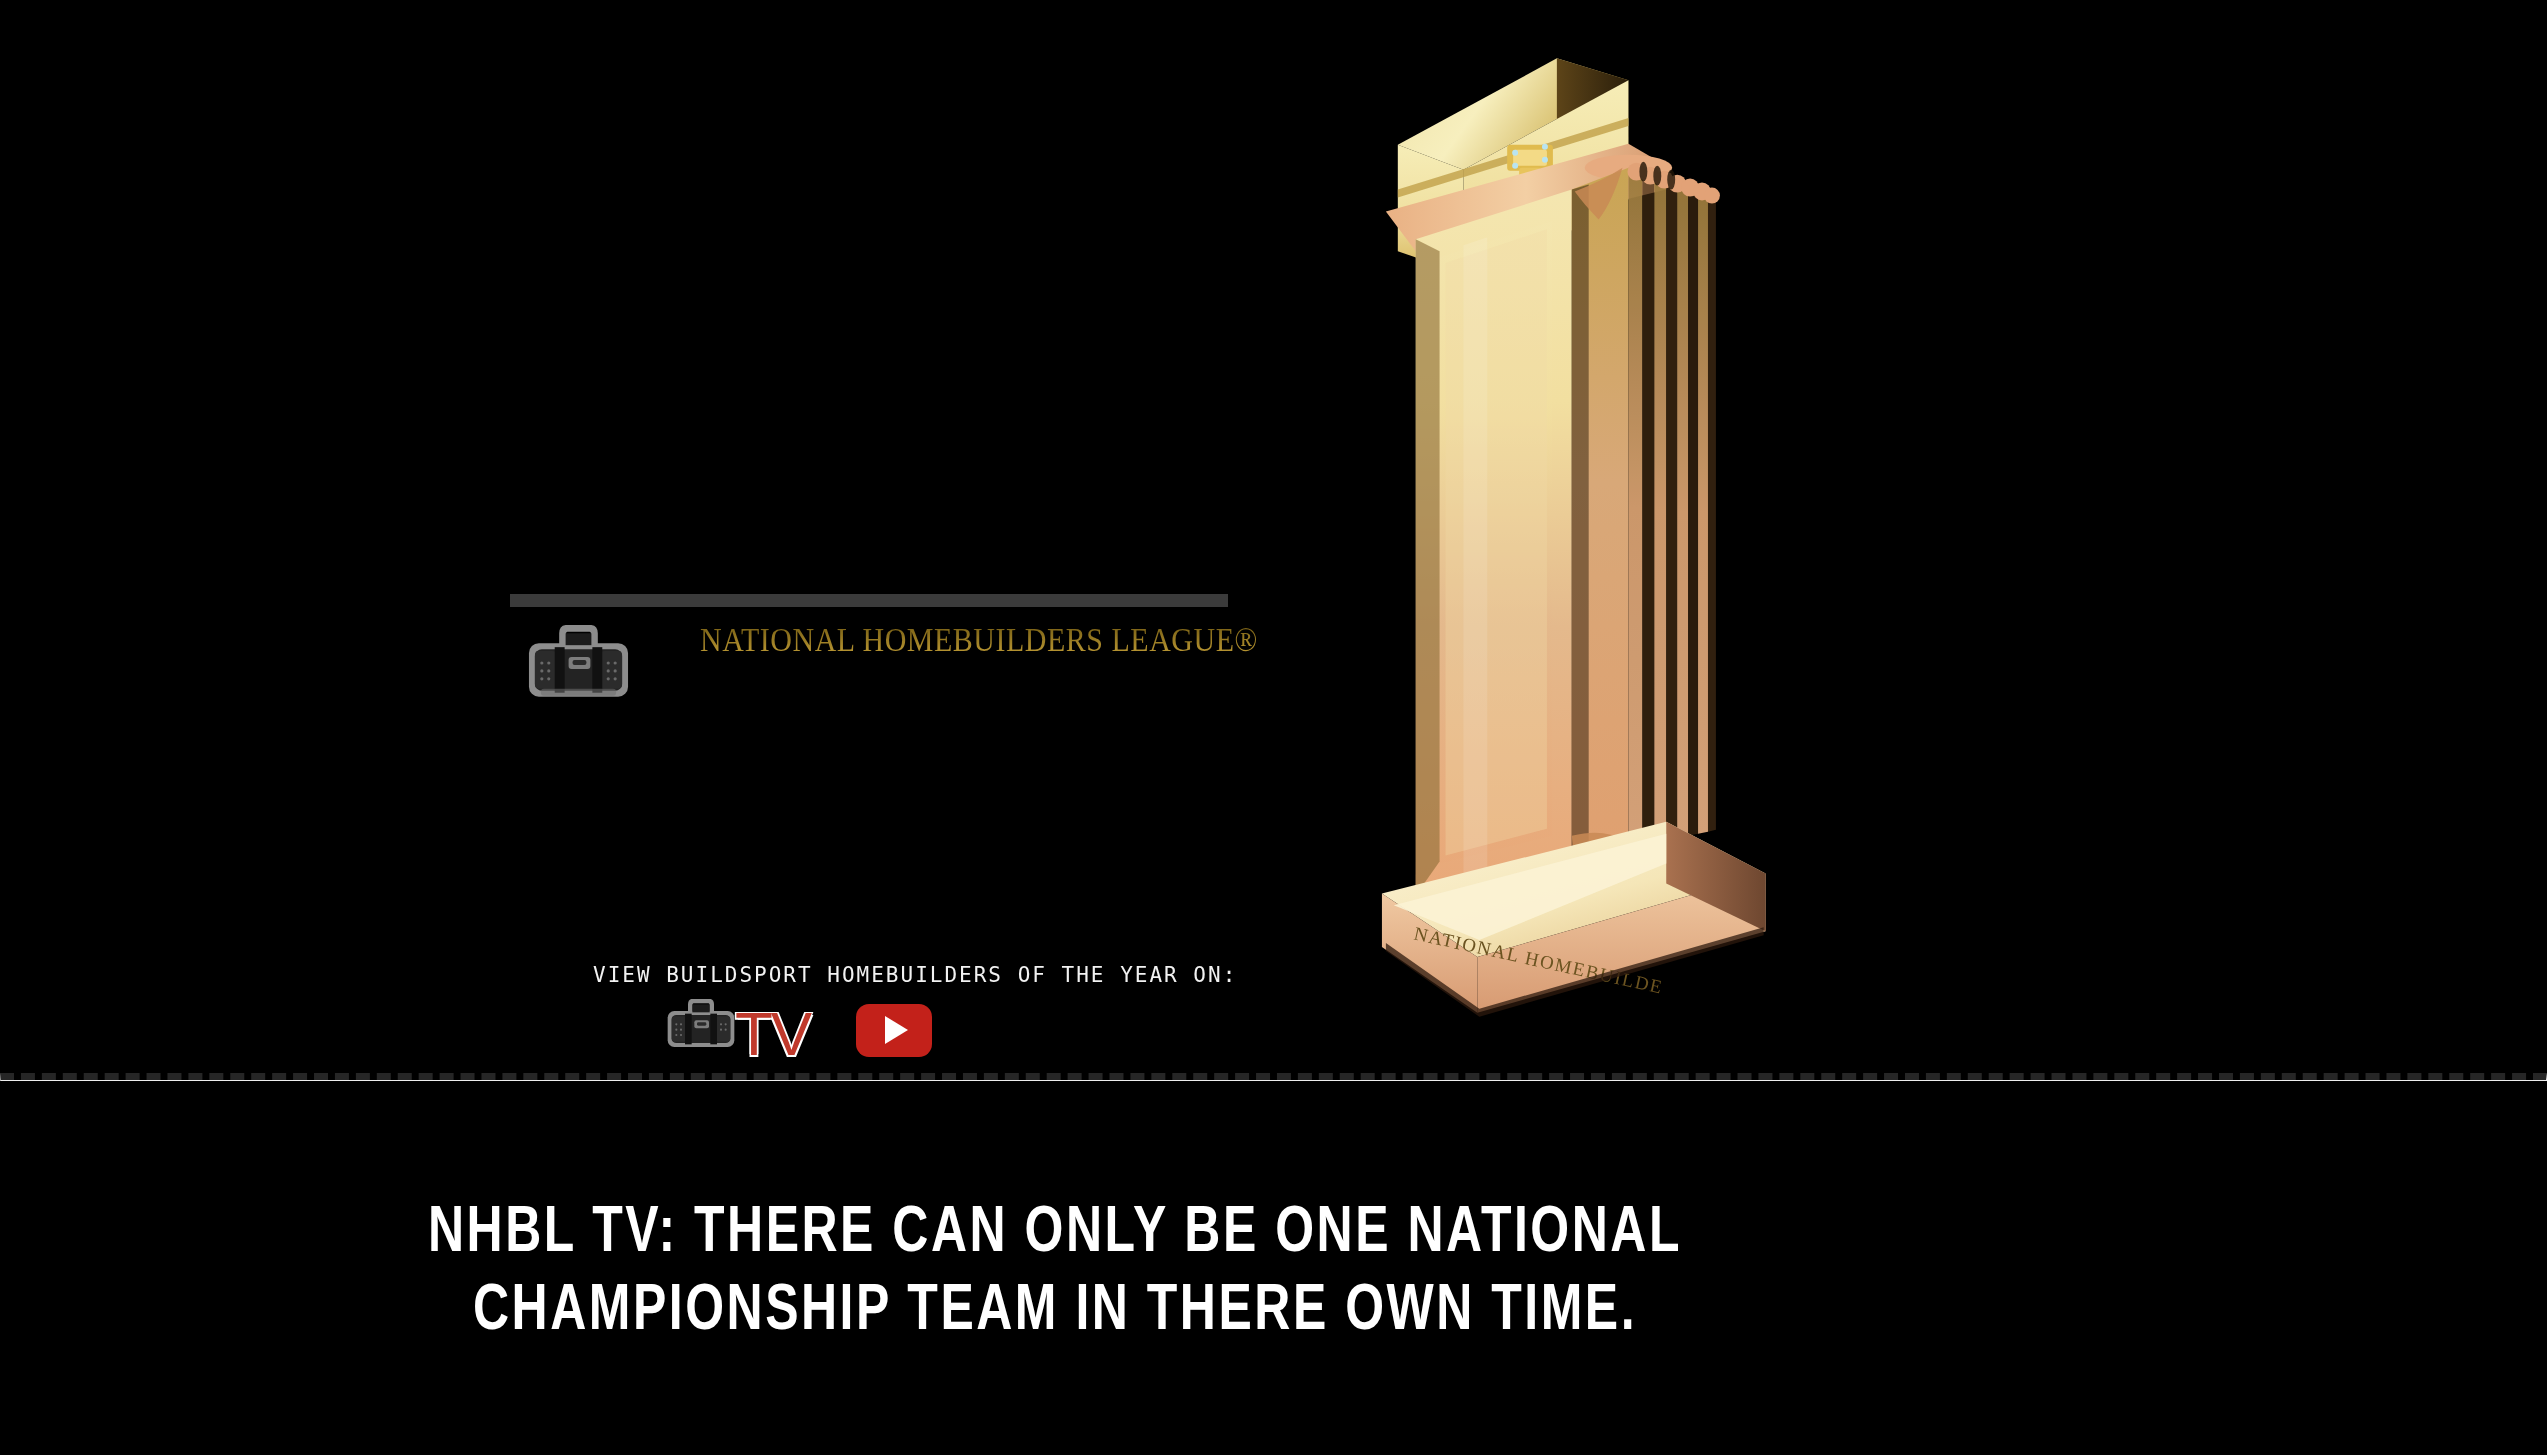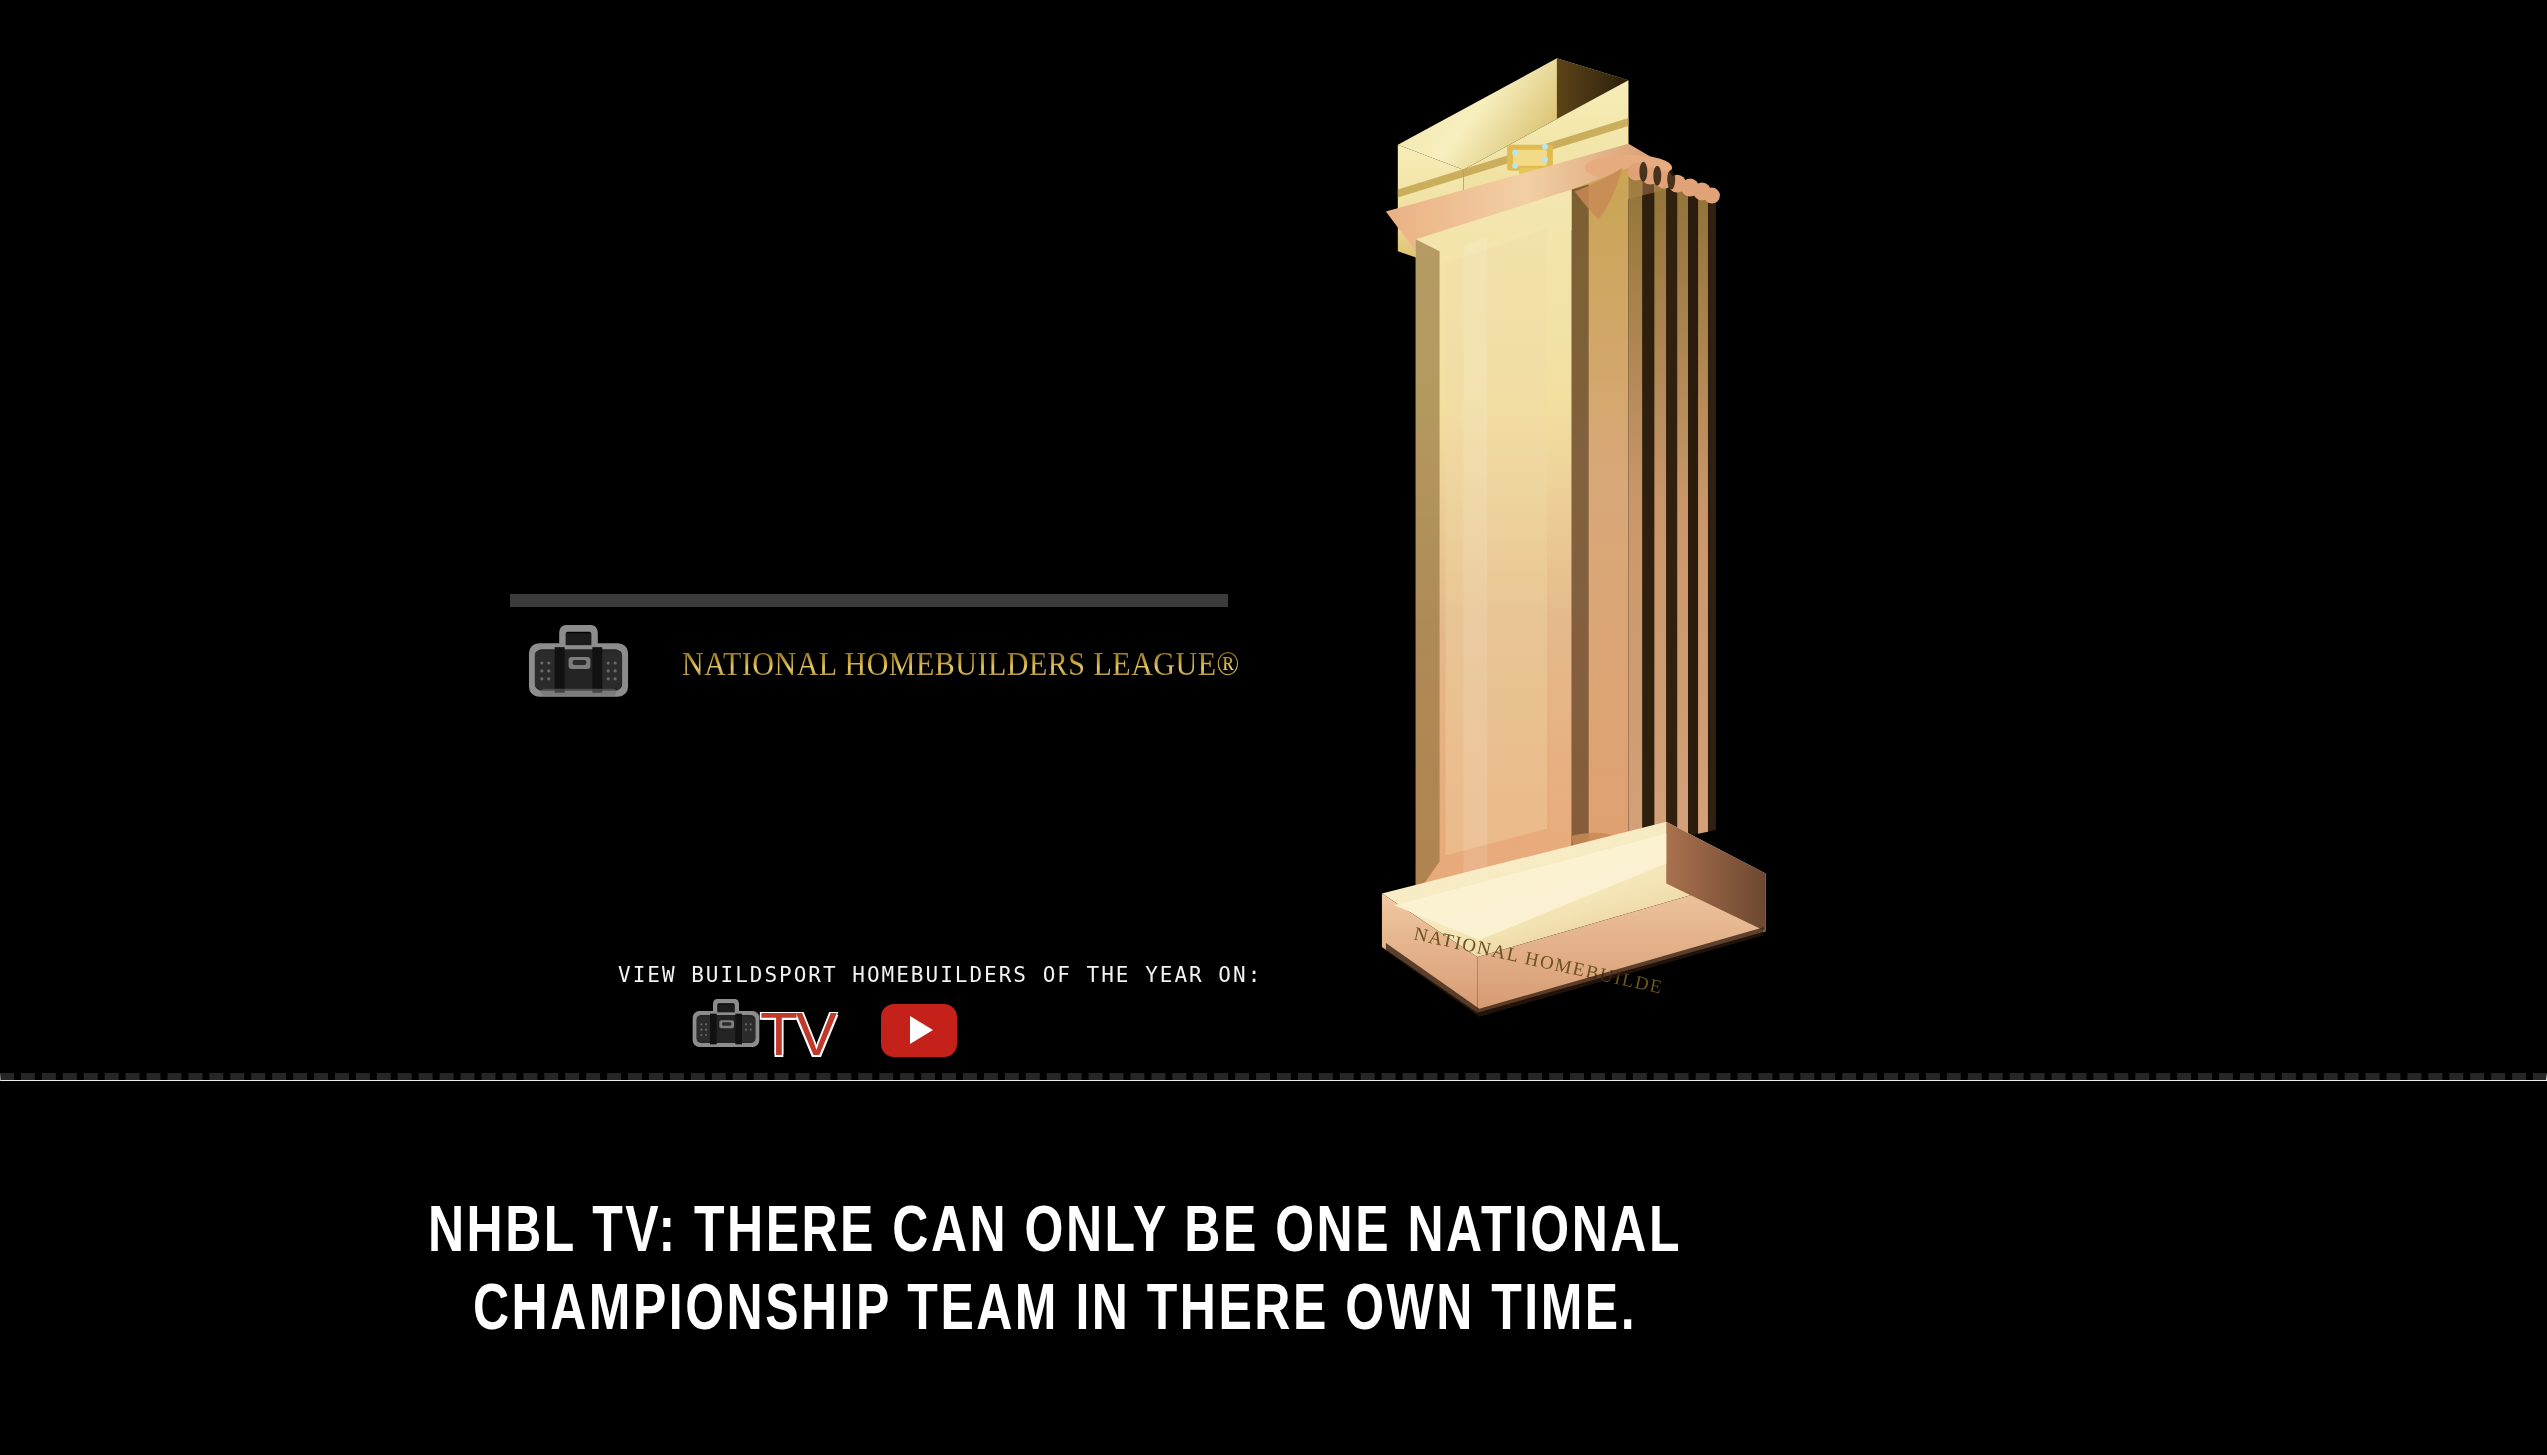--- a/index.html
+++ b/index.html
@@ -55,21 +55,21 @@
     position:absolute;
     left:510px; top:594px;
     width:718px; height:13px;
     background:#3b3b3b;
   }
 
   
   #subtitle-row {
     position:absolute;
     left:525px; top:625px;
-    display:flex; align-items:center; gap:26px;
+    display:flex; gap:44px;
   }
   #subtitle-text {
     font-family:"Liberation Serif", "DejaVu Serif", serif;
     font-size:30px;
     letter-spacing:0.5px;
     white-space:nowrap;
     color:#9a7e24;
     background:linear-gradient(180deg,#6d560f 0%,#c9a43a 45%,#e8cb6c 60%,#836718 100%);
     -webkit-background-clip:text;
     background-clip:text;
@@ -78,21 +78,21 @@
     transform:scaleY(1.1);
   }
   @supports not (-webkit-background-clip: text) {
     #subtitle-text { color:#b39030; -webkit-text-fill-color:#b39030; }
   }
 
   
   .toolbox { display:block; }
 
   
-  #cta-block { position:absolute; left:618px; top:963px; }
+  #cta-block { position:absolute; left:593px; top:963px; }
   #cta-label {
     font-family:"DejaVu Sans Mono", "Liberation Mono", monospace;
     font-size:21px;
     letter-spacing:2px;
     color:#f2f2f2;
     white-space:nowrap;
   }
   #cta-icons {
     margin-top:12px;
     display:flex; align-items:center; gap:74px;

